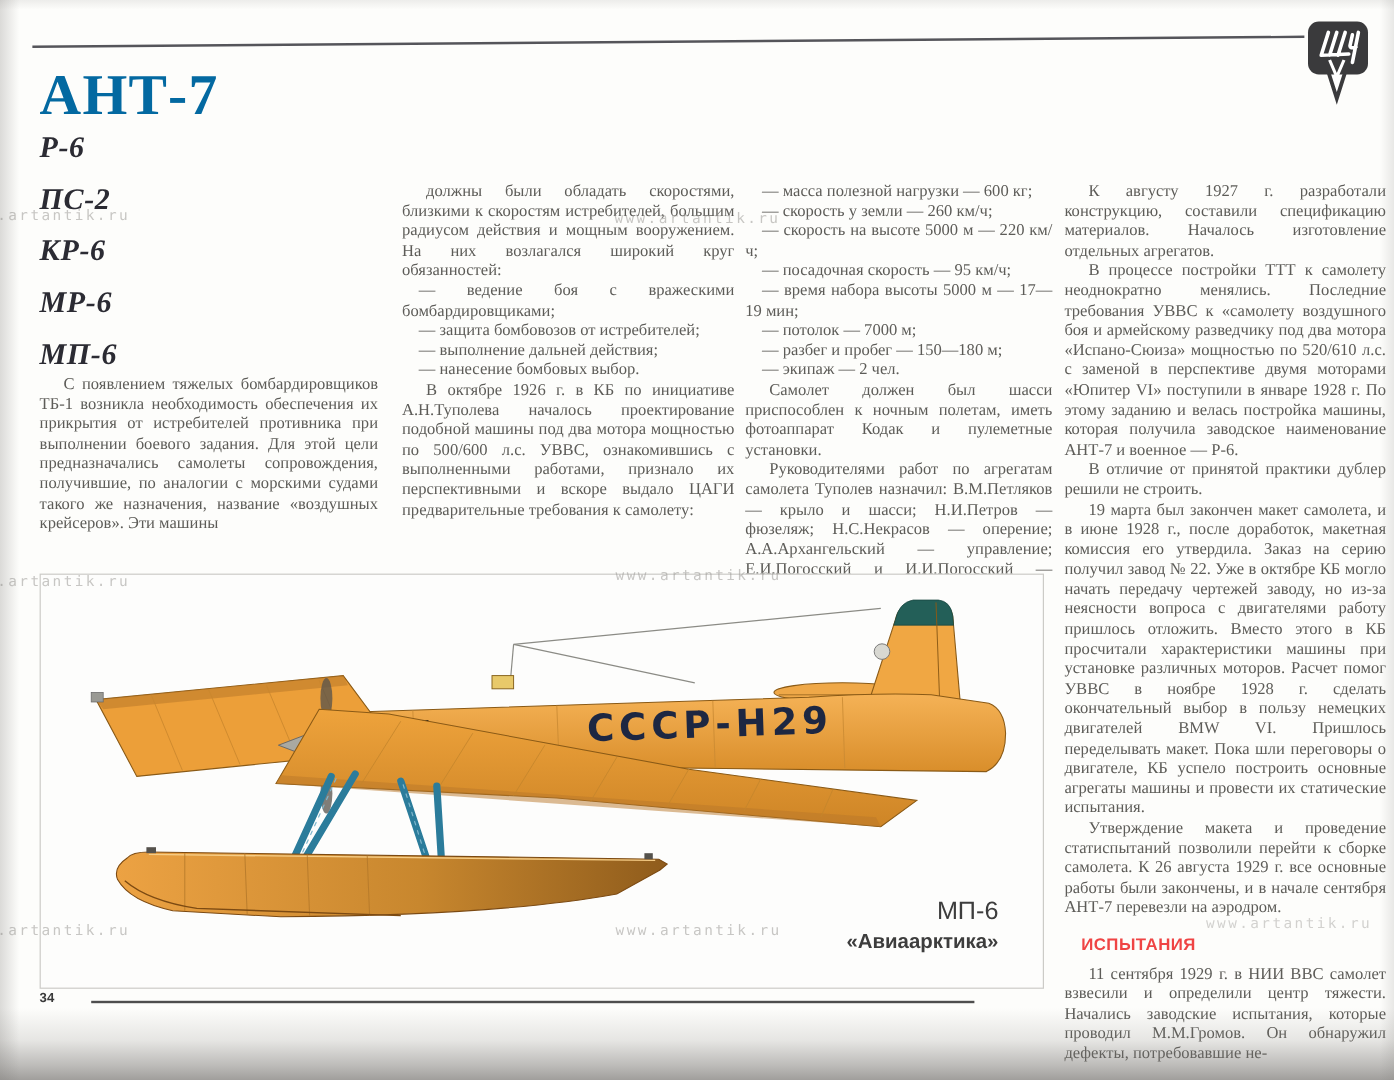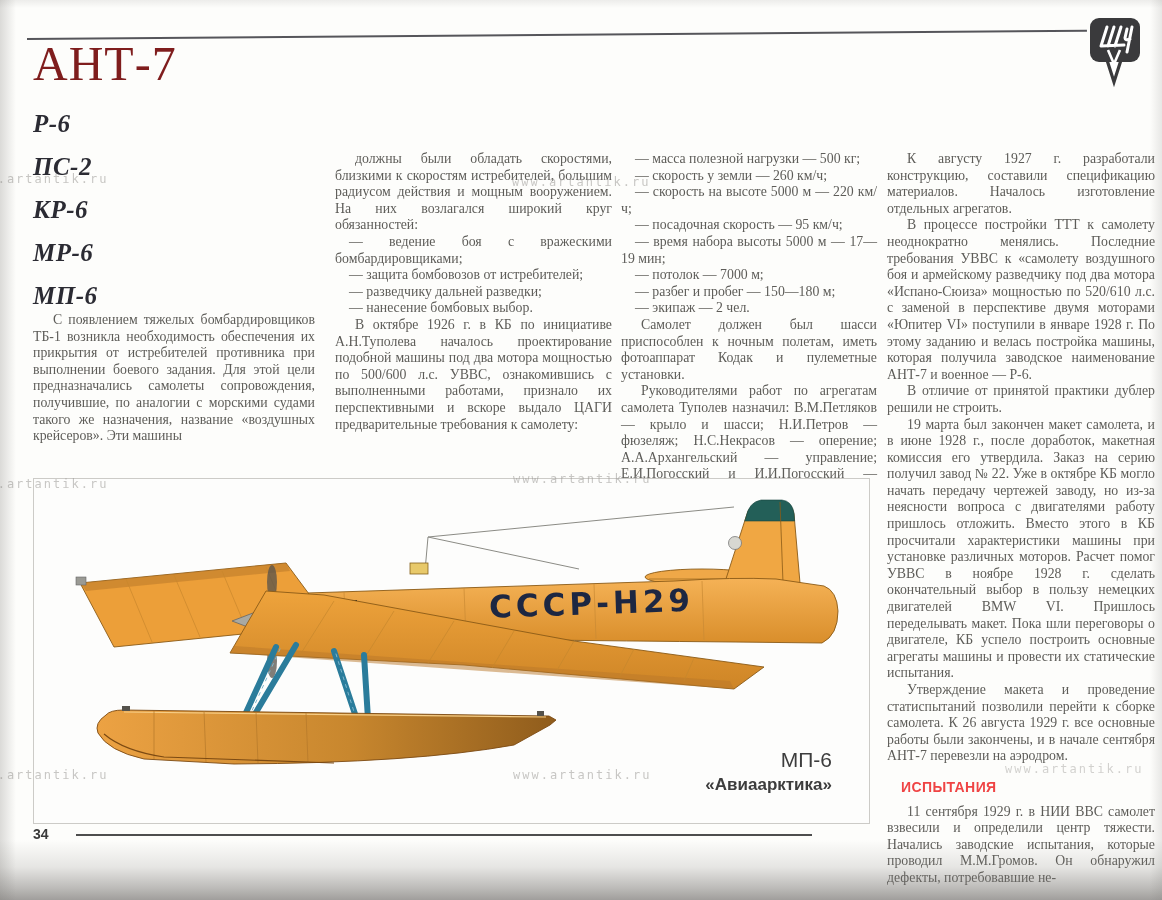--- a/index.html
+++ b/index.html
@@ -14,22 +14,22 @@
   .shade-right{right:0;top:0;bottom:0;width:12px;
     background:linear-gradient(to left,rgba(120,118,115,.16),rgba(120,118,115,0));}
   .shade-top{left:0;right:0;top:0;height:8px;
     background:linear-gradient(to bottom,rgba(120,118,115,.12),rgba(120,118,115,0));}
 
   .top-rule{position:absolute;left:27px;top:38px;width:1060px;height:2px;background:#55555a;
             transform:rotate(-0.45deg);transform-origin:left center;}
 
   .logo{position:absolute;left:1086px;top:12px;}
 
-  .title{position:absolute;left:33px;top:36px;font-size:48px;font-weight:normal;
-         color:#7f1d1d;letter-spacing:1px;}
+  .title{position:absolute;left:33px;top:52px;font-size:48px;font-weight:bold;
+         color:#0369a1;letter-spacing:1px;}
   .variants{position:absolute;left:33px;top:102px;}
   .variant{font-size:25px;font-weight:bold;font-style:italic;color:#2b2b33;
            line-height:43px;letter-spacing:.5px;}
 
   .col{position:absolute;font-size:13.8px;line-height:16.6px;text-align:justify;
        color:#5d5c58;}
   .col p{margin:0;text-indent:20px;}
   .col .dash{margin:0;text-indent:14px;}
   .col1{left:33px;top:312px;width:282px;}
   .col2{left:335px;top:151px;width:277px;}
@@ -40,21 +40,21 @@
 
   .figure-box{position:absolute;left:33px;top:478px;width:835px;height:344px;
               border:1px solid #cccbc7;background:#fdfdfc;}
   .figure-box svg{position:absolute;left:0;top:0;}
   .caption{position:absolute;right:37px;bottom:26px;text-align:right;
            font-family:"Liberation Sans",sans-serif;color:#3d3d3d;}
   .caption .cap1{font-size:21px;line-height:26px;}
   .caption .cap2{font-size:17px;font-weight:bold;line-height:24px;}
 
   .pagenum{position:absolute;left:33px;top:826px;font-family:"Liberation Sans",sans-serif;
-           font-weight:bold;font-size:14px;color:#3a3a3a;}
+           font-weight:bold;font-size:11px;color:#3a3a3a;}
   .pagenum-rule{position:absolute;left:76px;top:834px;width:736px;height:2px;background:#4e4e4e;}
 
   .wm{position:absolute;font-family:"DejaVu Sans Mono",monospace;font-size:12px;
       letter-spacing:2px;color:rgba(155,153,150,.55);white-space:nowrap;z-index:5;}
 
   .reg-text{font-family:"DejaVu Sans",sans-serif;font-weight:bold;font-size:31px;
             letter-spacing:4px;}
 </style>
 </head>
 <body>
@@ -81,27 +81,27 @@
   </div>
 
   <div class="col col1">
     <p>С появлением тяжелых бомбардировщиков ТБ-1 возникла необходимость обеспечения их прикрытия от истребителей противника при выполнении боевого задания. Для этой цели предназначались самолеты сопровождения, получившие, по аналогии с морскими судами такого же назначения, название «воздушных крейсеров». Эти машины</p>
   </div>
 
   <div class="col col2">
     <p>должны были обладать скоростями, близкими к скоростям истребителей, большим радиусом действия и мощным вооружением. На них возлагался широкий круг обязанностей:</p>
     <div class="dash">— ведение боя с вражескими бомбардировщиками;</div>
     <div class="dash">— защита бомбовозов от истребителей;</div>
-    <div class="dash">— разведчику дальней разведки;</div>
+    <div class="dash">— выполнение дальней действия;</div>
     <div class="dash">— нанесение бомбовых выбор.</div>
     <p>В октябре 1926 г. в КБ по инициативе А.Н.Туполева началось проектирование подобной машины под два мотора мощностью по 500/600 л.с. УВВС, ознакомившись с выполненными работами, признало их перспективными и вскоре выдало ЦАГИ предварительные требования к самолету:</p>
   </div>
 
   <div class="col col3">
-    <div class="dash">— масса полезной нагрузки — 500 кг;</div>
+    <div class="dash">— масса полезной нагрузки — 600 кг;</div>
     <div class="dash">— скорость у земли — 260 км/ч;</div>
     <div class="dash">— скорость на высоте 5000 м — 220 км/ч;</div>
     <div class="dash">— посадочная скорость — 95 км/ч;</div>
     <div class="dash">— время набора высоты 5000 м — 17—19 мин;</div>
     <div class="dash">— потолок — 7000 м;</div>
     <div class="dash">— разбег и пробег — 150—180 м;</div>
     <div class="dash">— экипаж — 2 чел.</div>
     <p>Самолет должен был шасси приспособлен к ночным полетам, иметь фотоаппарат Кодак и пулеметные установки.</p>
     <p>Руководителями работ по агрегатам самолета Туполев назначил: В.М.Петляков — крыло и шасси; Н.И.Петров — фюзеляж; Н.С.Некрасов — оперение; А.А.Архангельский — управление; Е.И.Погосский и И.И.Погосский — моторная установка.</p>
   </div>

